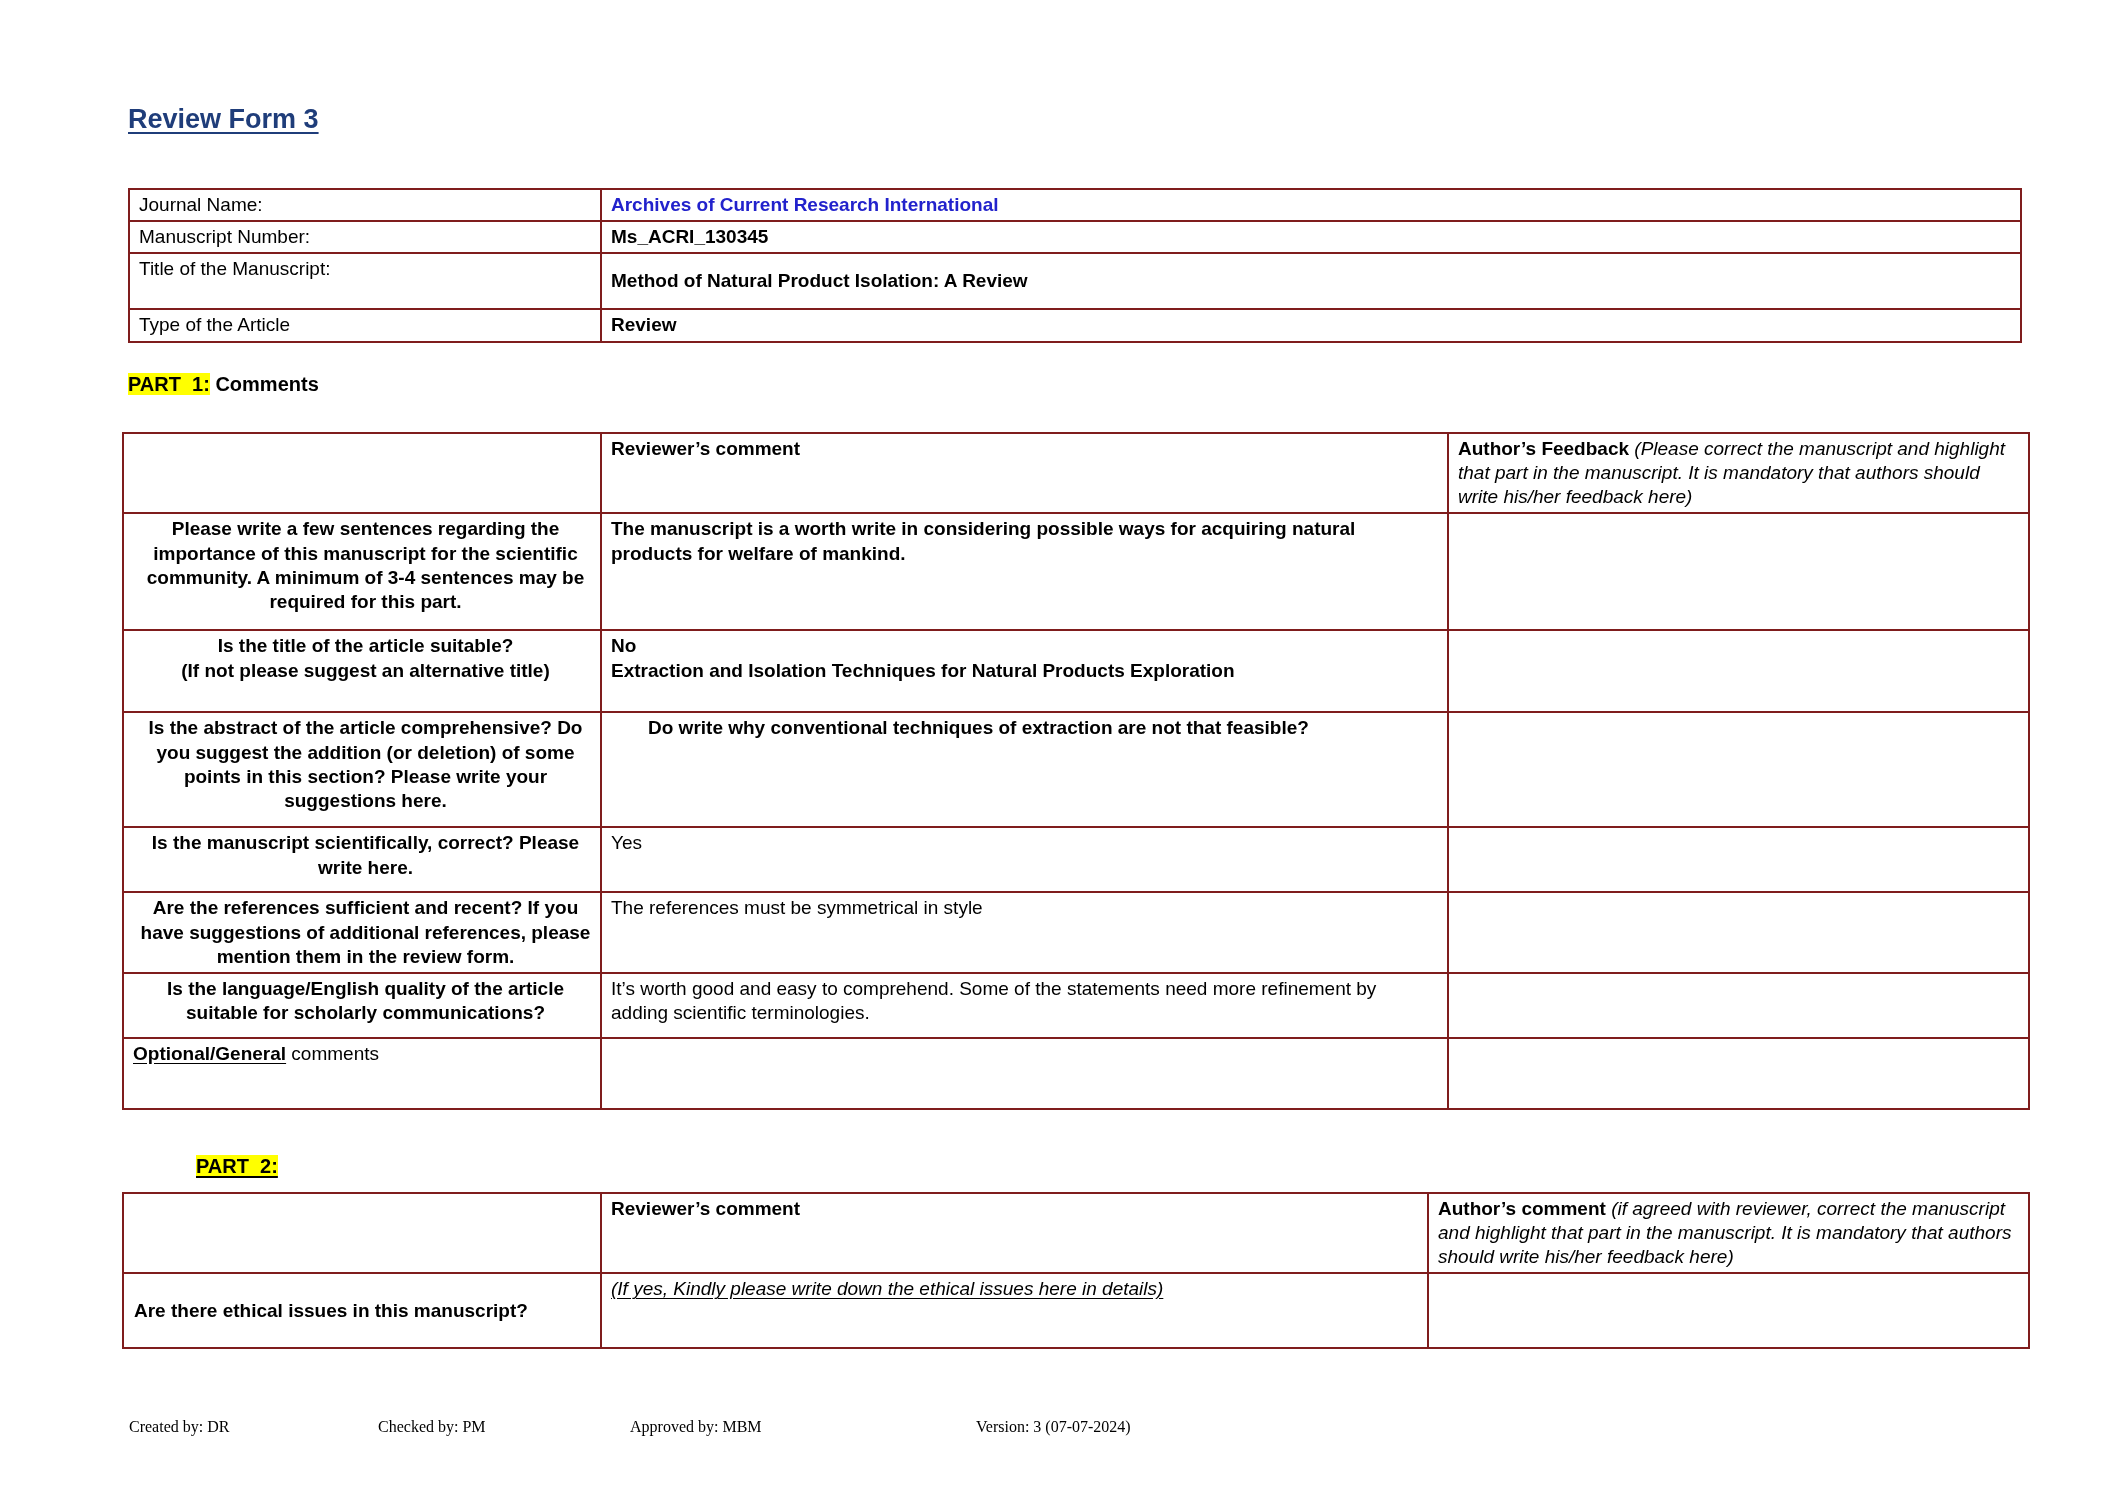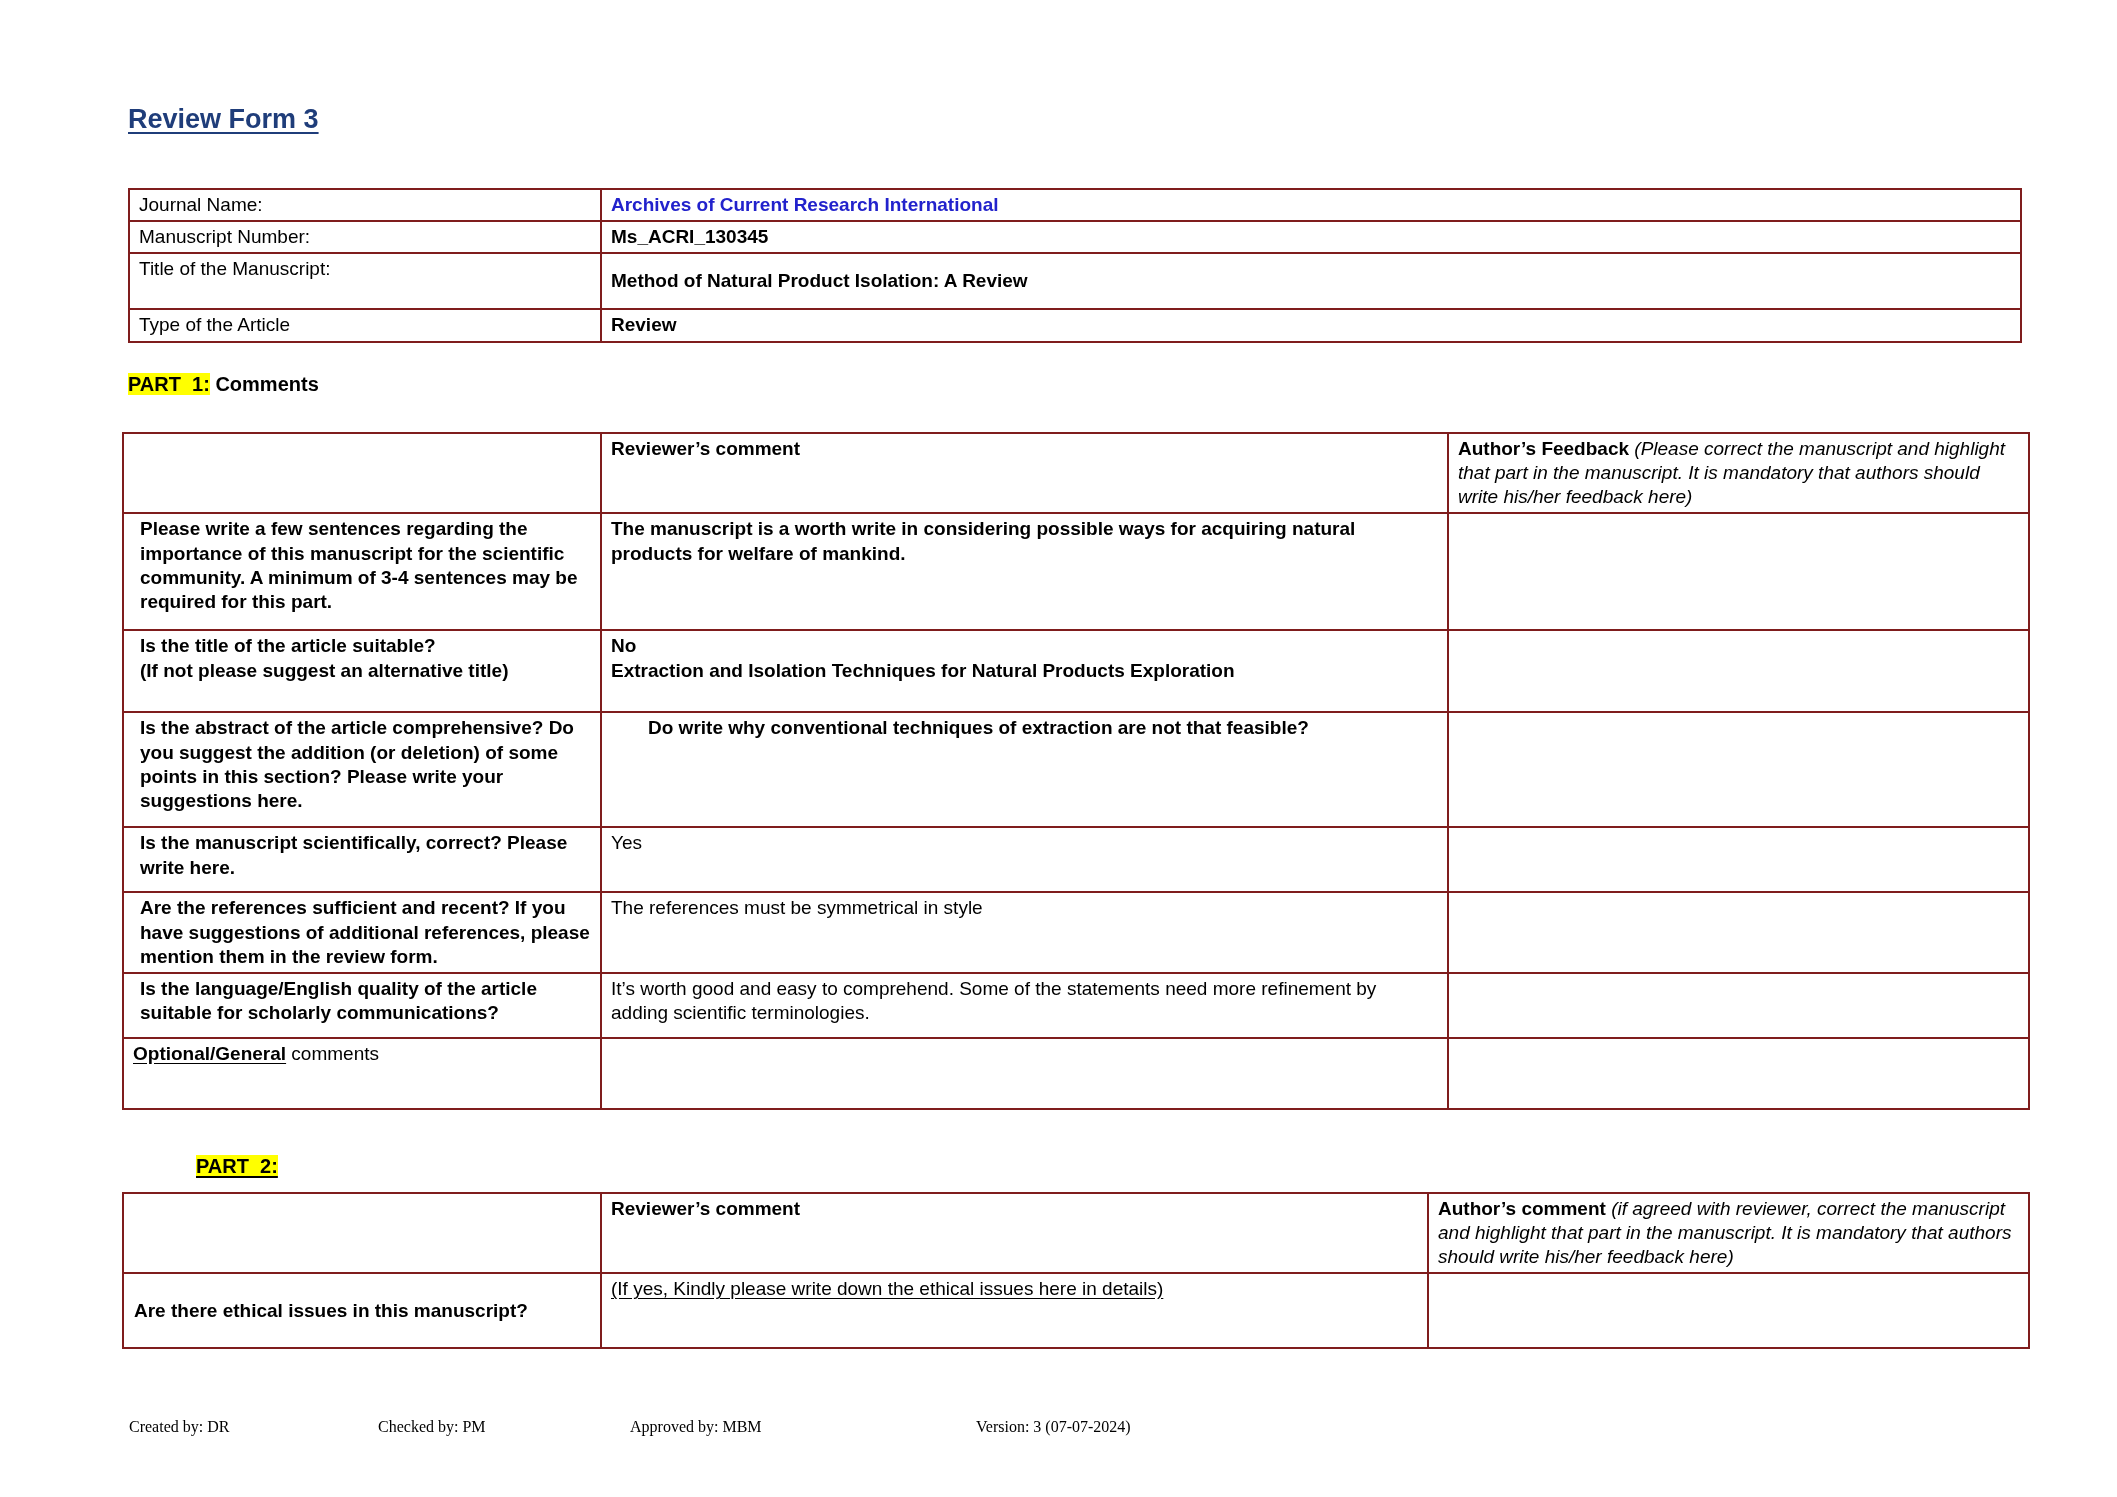--- a/index.html
+++ b/index.html
@@ -34,26 +34,26 @@
   .info-table{position:absolute;left:128px;top:188px;width:1894px;}
   .info-table .val{font-weight:bold;}
   .info-table .journal{color:var(--journal-blue);}
   .info-table .mid{vertical-align:middle;}
   
   .section-heading{position:absolute;font-size:20px;font-weight:bold;}
   .hl{background:var(--highlight);white-space:pre;}
   .u{text-decoration:underline;text-underline-offset:3px;}
   
   .part-table{position:absolute;left:122px;width:1908px;}
-  .q{font-weight:bold;padding-left:16px;}
+  .q{font-weight:bold;padding-left:16px;text-align:center;}
   .b{font-weight:bold;}
   .indent-comment{padding-left:46px;}
   .note{font-style:italic;font-weight:normal;}
   .ethical-q{vertical-align:middle;font-weight:bold;padding-left:10px;border-radius:24px;}
-  .ethical-c{text-decoration:underline;text-underline-offset:3px;margin-top:21px;}
+  .ethical-c{font-style:italic;text-decoration:underline;text-underline-offset:3px;margin-top:21px;}
   
   .footer{
     position:absolute;top:1418px;left:0;width:100%;
     font-family:"Liberation Serif", serif;font-size:16px;
   }
   .footer span{position:absolute;top:0;white-space:nowrap;}
   .f1{left:129px;} .f2{left:378px;} .f3{left:630px;} .f4{left:976px;}
 </style>
 </head>
 <body>

